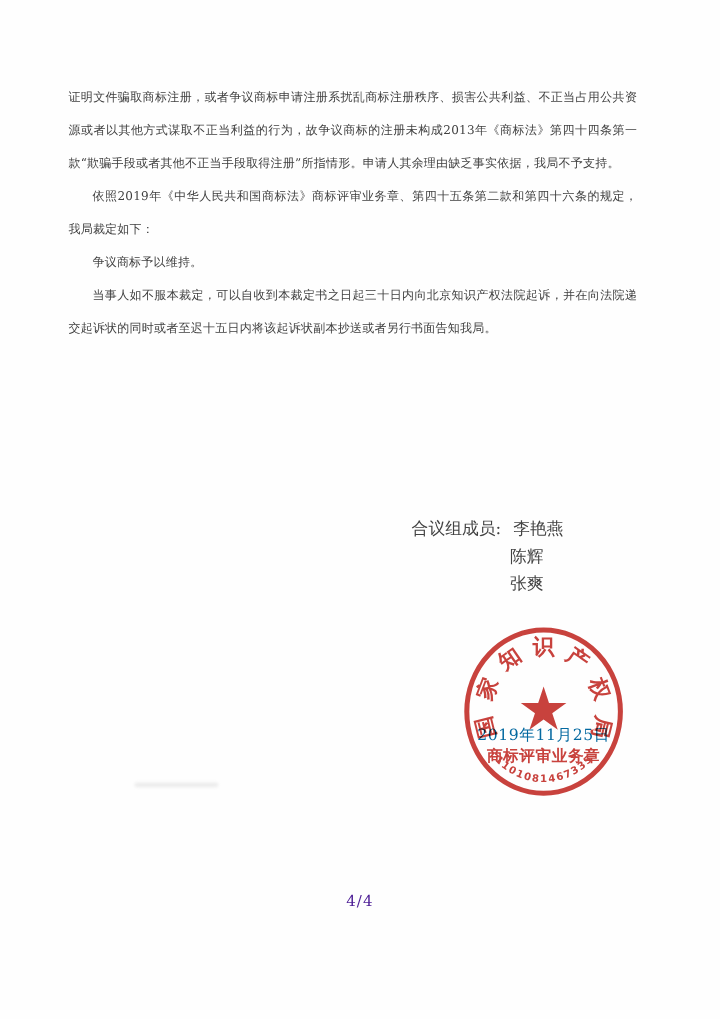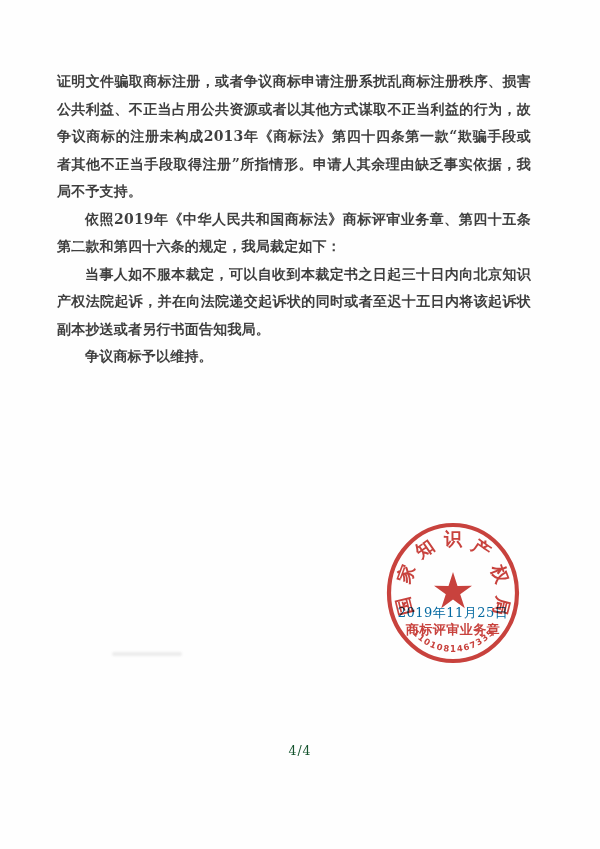--- a/index.html
+++ b/index.html
@@ -15,25 +15,24 @@
     overflow: hidden;
     font-family: "DejaVu Serif", "Liberation Serif", serif;
     color: #3f3f3f;
   }
   
   .text-block {
     position: absolute;
     left: 57px;
     top: 68px;
     width: 474px;
-    font-size: 14px;
+    font-size: 10px;
     line-height: 27.5px;
     text-align: justify;
     letter-spacing: 0.2px;
-    font-weight: bold;
   }
   .text-block p { margin: 0; }
   .text-block p.indent { text-indent: 2em; }
 
   
   .panel-block {
     position: absolute;
     left: 343px;
     top: 430px;
     font-size: 14px;
@@ -94,21 +93,21 @@
   }
 
   
   .page-number {
     position: absolute;
     left: 0;
     top: 743px;
     width: 600px;
     text-align: center;
     font-size: 12.5px;
-    color: #14532d;
+    color: #4c1d95;
     letter-spacing: 1px;
   }
 
   
   .scan-smudge {
     position: absolute;
     left: 112px;
     top: 652px;
     width: 70px;
     height: 4px;
@@ -119,24 +118,31 @@
   }
 </style>
 </head>
 <body>
 
 <div class="page">
 
   <div class="text-block">
     <p>证明文件骗取商标注册，或者争议商标申请注册系扰乱商标注册秩序、损害公共利益、不正当占用公共资源或者以其他方式谋取不正当利益的行为，故争议商标的注册未构成2013年《商标法》第四十四条第一款“欺骗手段或者其他不正当手段取得注册”所指情形。申请人其余理由缺乏事实依据，我局不予支持。</p>
     <p class="indent">依照2019年《中华人民共和国商标法》商标评审业务章、第四十五条第二款和第四十六条的规定，我局裁定如下：</p>
+    <p class="indent">争议商标予以维持。</p>
     <p class="indent">当事人如不服本裁定，可以自收到本裁定书之日起三十日内向北京知识产权法院起诉，并在向法院递交起诉状的同时或者至迟十五日内将该起诉状副本抄送或者另行书面告知我局。</p>
-    <p class="indent">争议商标予以维持。</p>
   </div>
 
+  <div class="panel-block">
+    <div class="panel-row">
+      <span class="panel-label">合议组成员:</span><span>李艳燕</span>
+    </div>
+    <div class="panel-member">陈辉</div>
+    <div class="panel-member">张爽</div>
+  </div>
 
   <div class="seal-wrap">
     <svg class="seal-svg" width="160" height="160" viewBox="0 0 160 160">
       <ellipse cx="80" cy="80" rx="64" ry="68" fill="none" stroke="#c5332e" stroke-width="4.2"></ellipse>
       <polygon fill="#c5332e" points="80,59 84.5,72.9 99.0,72.8 87.2,81.3 91.8,95.2 80,86.6 68.2,95.2 72.8,81.3 61.0,72.8 75.5,72.9"></polygon>
       <g id="seal-ring-chars">
           <text x="31.485213686200176" y="93.06378236238206" dy="0.34em" transform="rotate(-104 31.485213686200176 93.06378236238206)" class="seal-ring-char">国</text>
           <text x="33.21752420802343" y="60.94174950545109" dy="0.34em" transform="rotate(-69.33333333333334 33.21752420802343 60.94174950545109)" class="seal-ring-char">家</text>
           <text x="51.5599438448574" y="35.58634485484424" dy="0.34em" transform="rotate(-34.66666666666667 51.5599438448574 35.58634485484424)" class="seal-ring-char">知</text>
           <text x="80" y="26" dy="0.34em" transform="rotate(0 80 26)" class="seal-ring-char">识</text>

